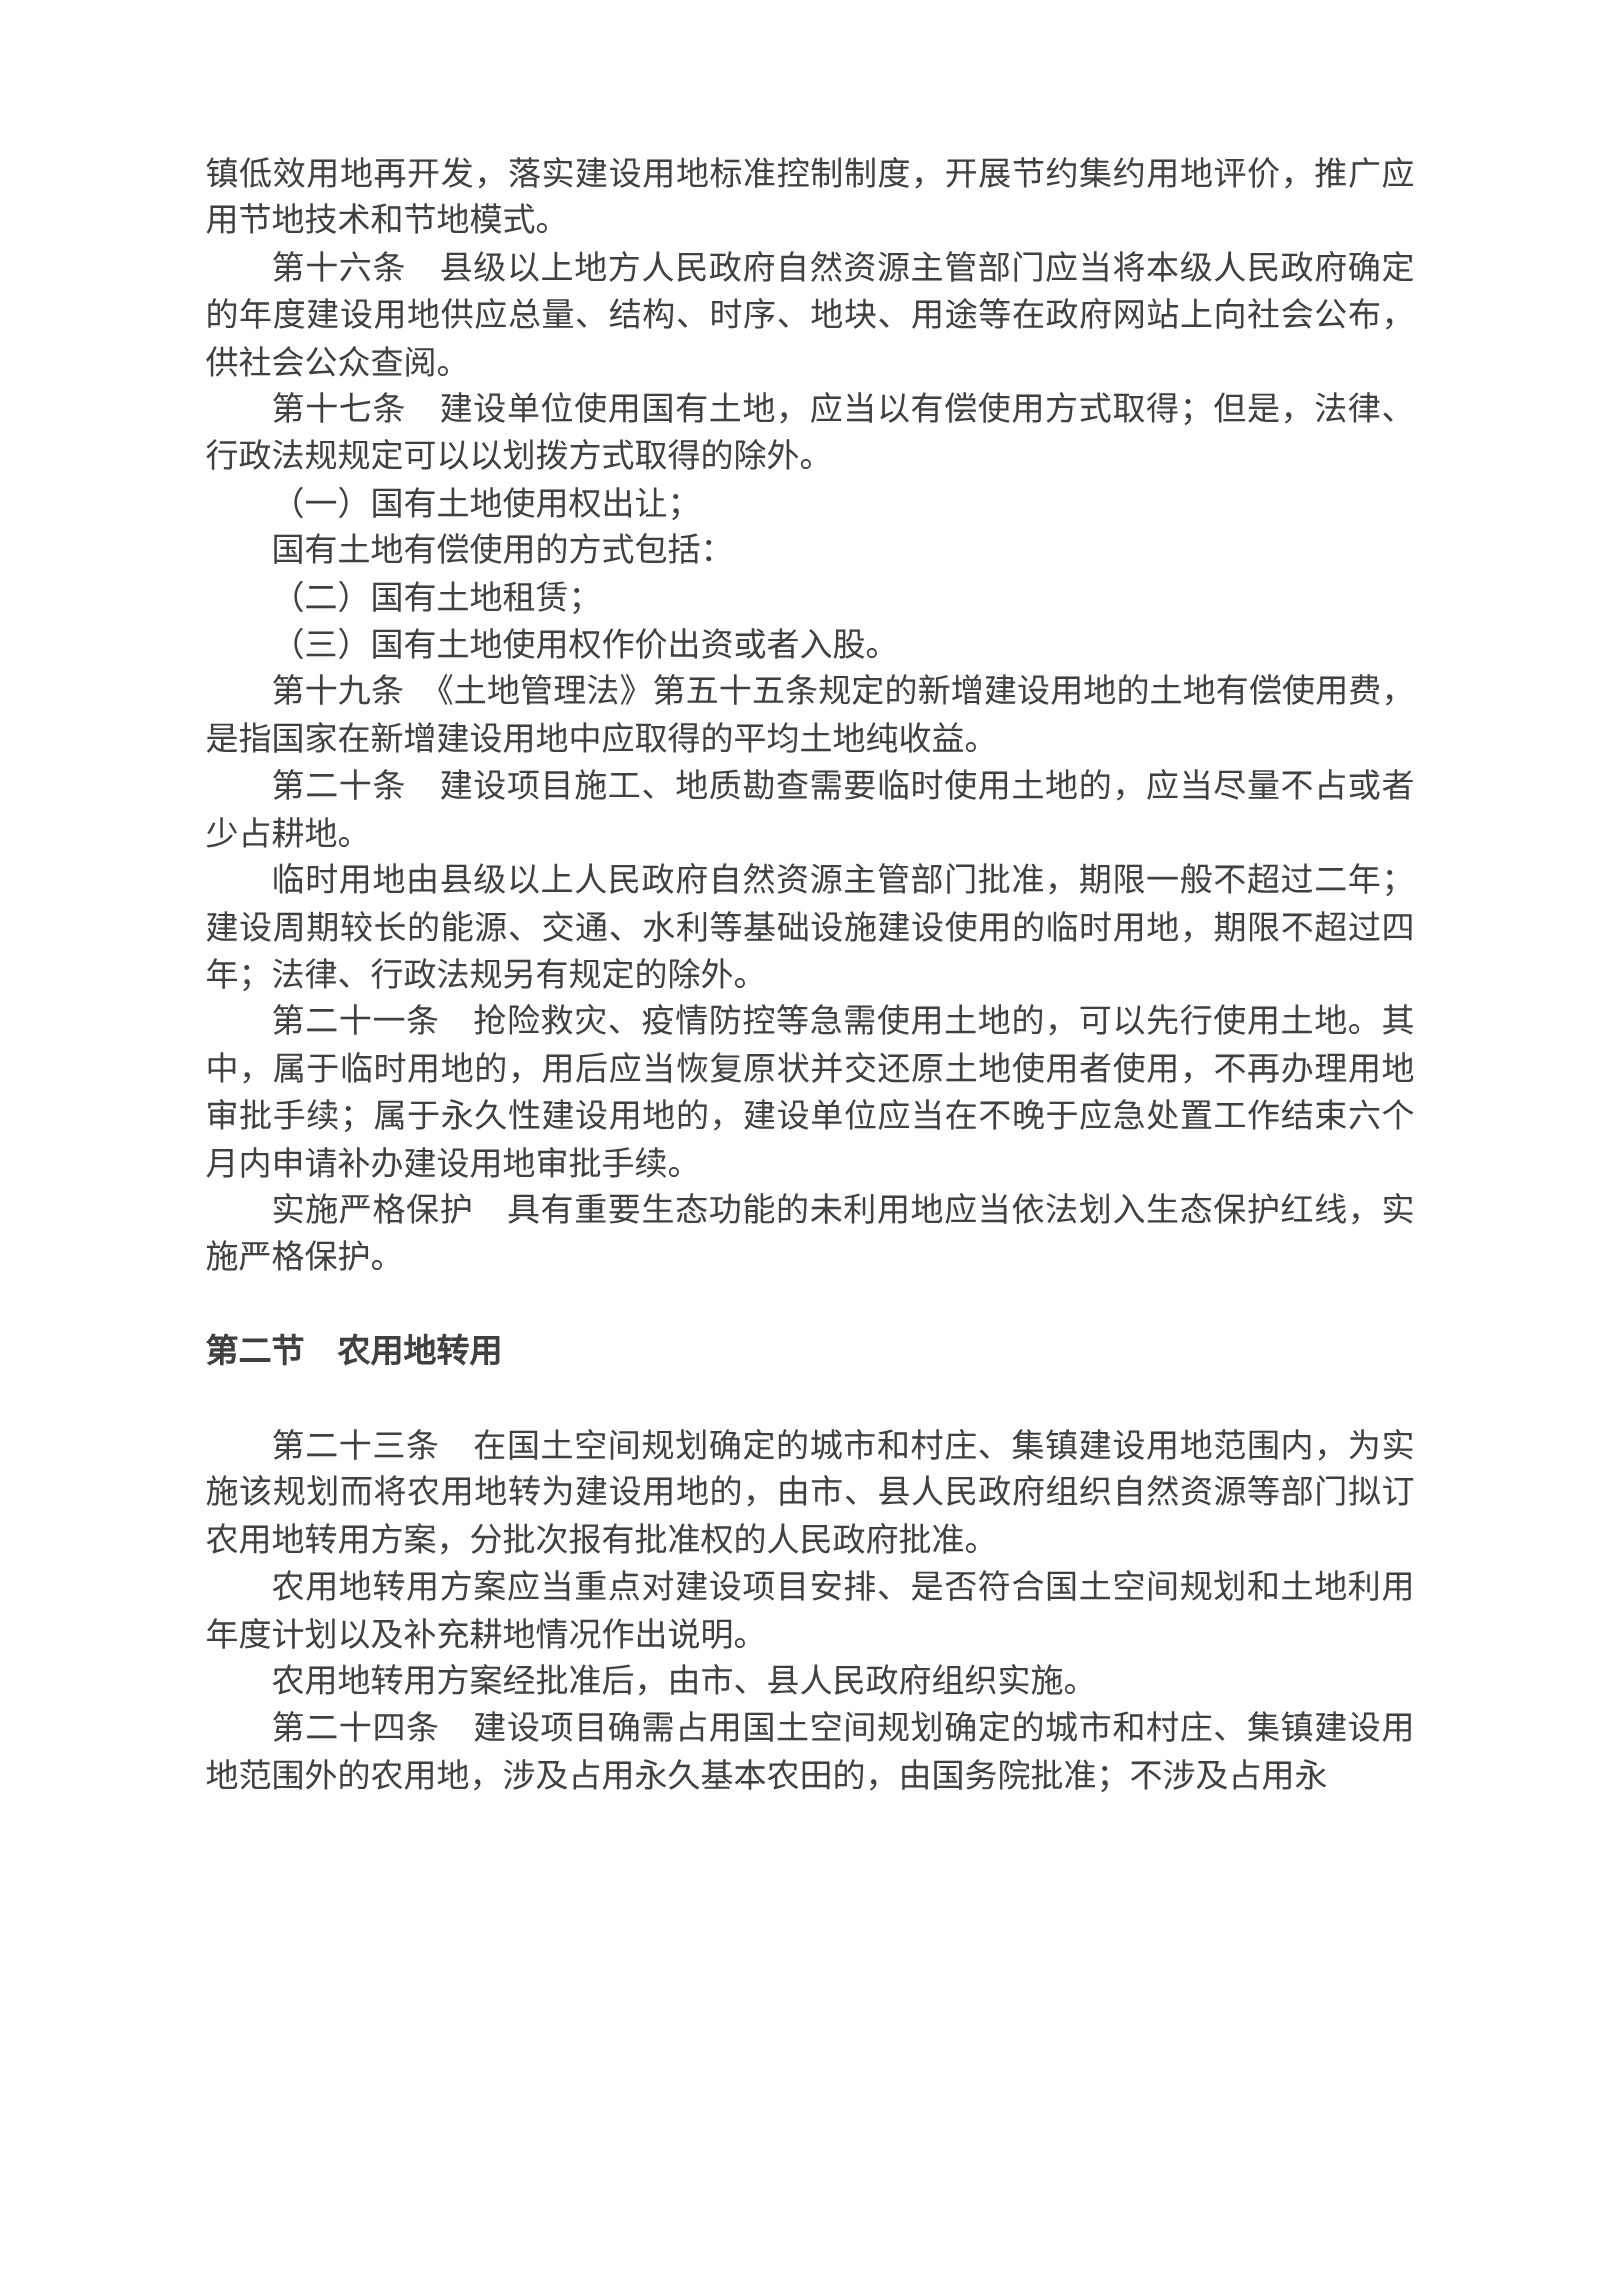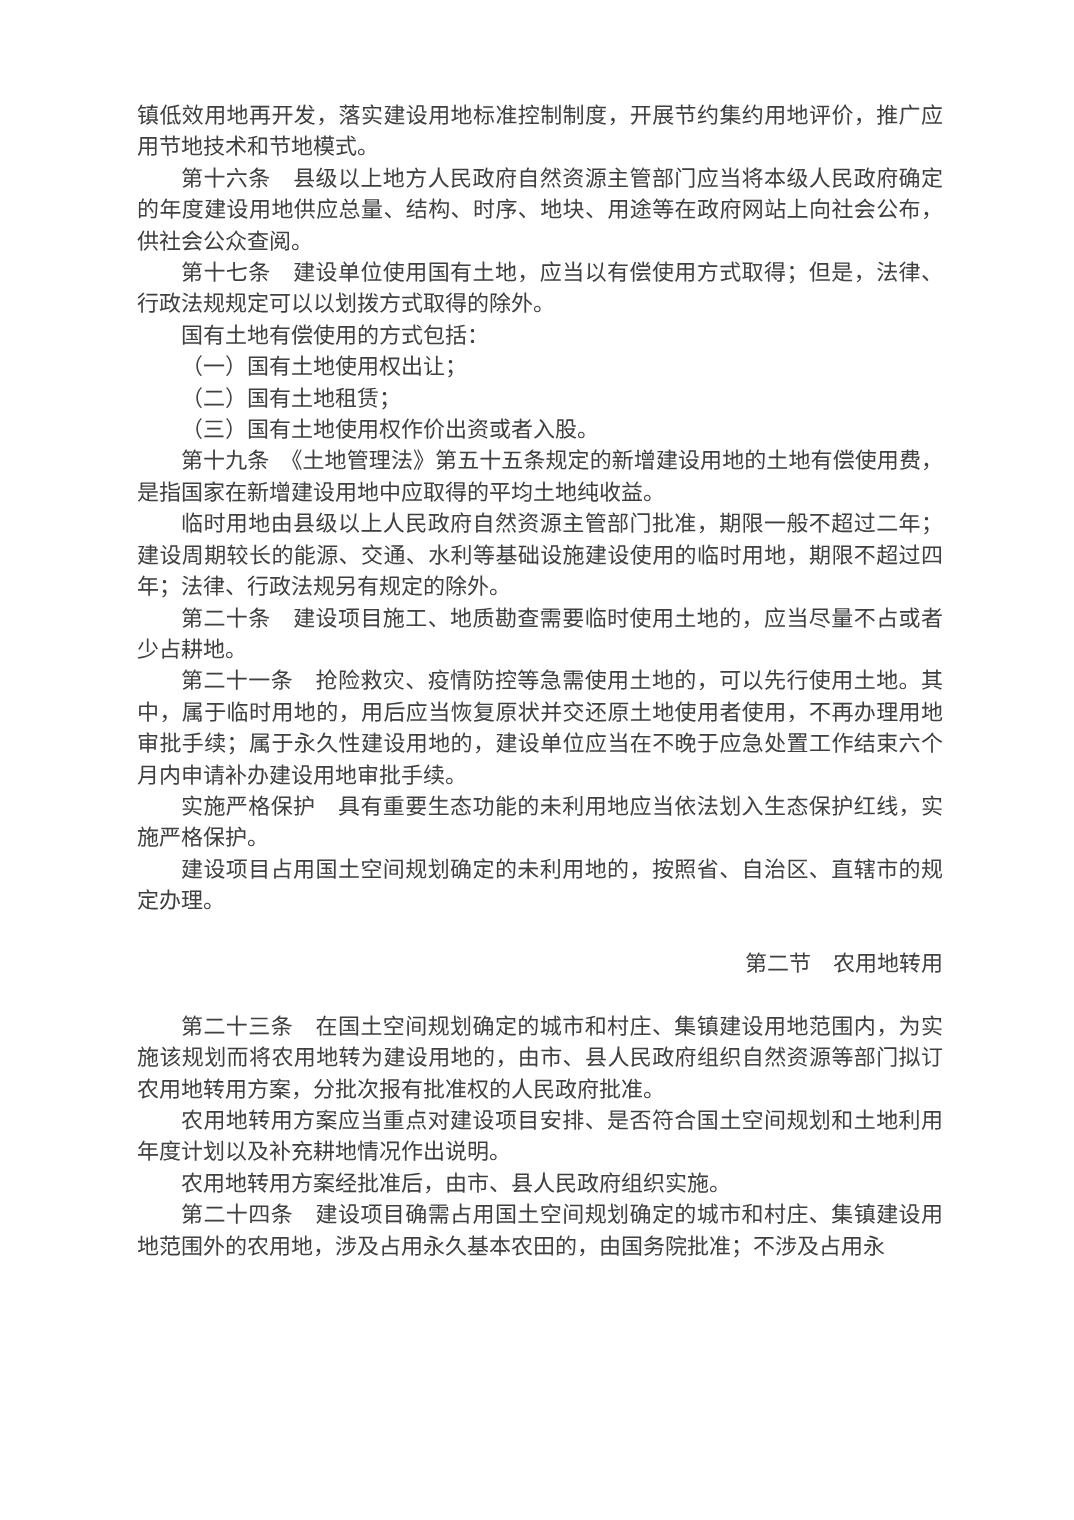--- a/index.html
+++ b/index.html
@@ -30,46 +30,45 @@
     text-align: justify;
   }
   .doc-content p {
     margin: 0;
     padding: 0;
   }
   .doc-content p.indent {
     text-indent: 2em;
   }
   .doc-content p.heading {
-    text-align: right;
+    text-align: left;
     text-indent: 0;
-    font-weight: normal;
+    font-weight: bold;
     margin: 31.4px 0;
   }
   .doc-content b.lead {
     font-weight: normal;
   }
 </style>
 </head>
 <body>
 
 <div class="doc-page">
   <div class="doc-content">
       <p class="para">镇低效用地再开发，落实建设用地标准控制制度，开展节约集约用地评价，推广应用节地技术和节地模式。</p>
       <p class="para indent"><b class="lead">第十六条</b>　县级以上地方人民政府自然资源主管部门应当将本级人民政府确定的年度建设用地供应总量、结构、时序、地块、用途等在政府网站上向社会公布，供社会公众查阅。</p>
       <p class="para indent"><b class="lead">第十七条</b>　建设单位使用国有土地，应当以有偿使用方式取得；但是，法律、行政法规规定可以以划拨方式取得的除外。</p>
+      <p class="para indent">（一）国有土地使用权出让；</p>
       <p class="para indent">国有土地有偿使用的方式包括：</p>
-      <p class="para indent">（一）国有土地使用权出让；</p>
       <p class="para indent">（二）国有土地租赁；</p>
       <p class="para indent">（三）国有土地使用权作价出资或者入股。</p>
       <p class="para indent"><b class="lead">第十九条</b>　《土地管理法》第五十五条规定的新增建设用地的土地有偿使用费，是指国家在新增建设用地中应取得的平均土地纯收益。</p>
+      <p class="para indent"><b class="lead">第二十条</b>　建设项目施工、地质勘查需要临时使用土地的，应当尽量不占或者少占耕地。</p>
       <p class="para indent">临时用地由县级以上人民政府自然资源主管部门批准，期限一般不超过二年；建设周期较长的能源、交通、水利等基础设施建设使用的临时用地，期限不超过四年；法律、行政法规另有规定的除外。</p>
-      <p class="para indent"><b class="lead">第二十条</b>　建设项目施工、地质勘查需要临时使用土地的，应当尽量不占或者少占耕地。</p>
       <p class="para indent"><b class="lead">第二十一条</b>　抢险救灾、疫情防控等急需使用土地的，可以先行使用土地。其中，属于临时用地的，用后应当恢复原状并交还原土地使用者使用，不再办理用地审批手续；属于永久性建设用地的，建设单位应当在不晚于应急处置工作结束六个月内申请补办建设用地审批手续。</p>
       <p class="para indent"><b class="lead">实施严格保护</b>　具有重要生态功能的未利用地应当依法划入生态保护红线，实施严格保护。</p>
-      <p class="para indent">建设项目占用国土空间规划确定的未利用地的，按照省、自治区、直辖市的规定办理。</p>
       <p class="heading">第二节　农用地转用</p>
       <p class="para indent"><b class="lead">第二十三条</b>　在国土空间规划确定的城市和村庄、集镇建设用地范围内，为实施该规划而将农用地转为建设用地的，由市、县人民政府组织自然资源等部门拟订农用地转用方案，分批次报有批准权的人民政府批准。</p>
       <p class="para indent">农用地转用方案应当重点对建设项目安排、是否符合国土空间规划和土地利用年度计划以及补充耕地情况作出说明。</p>
       <p class="para indent">农用地转用方案经批准后，由市、县人民政府组织实施。</p>
       <p class="para indent"><b class="lead">第二十四条</b>　建设项目确需占用国土空间规划确定的城市和村庄、集镇建设用地范围外的农用地，涉及占用永久基本农田的，由国务院批准；不涉及占用永</p>
     </div>
 </div>
 
 </body></html>

